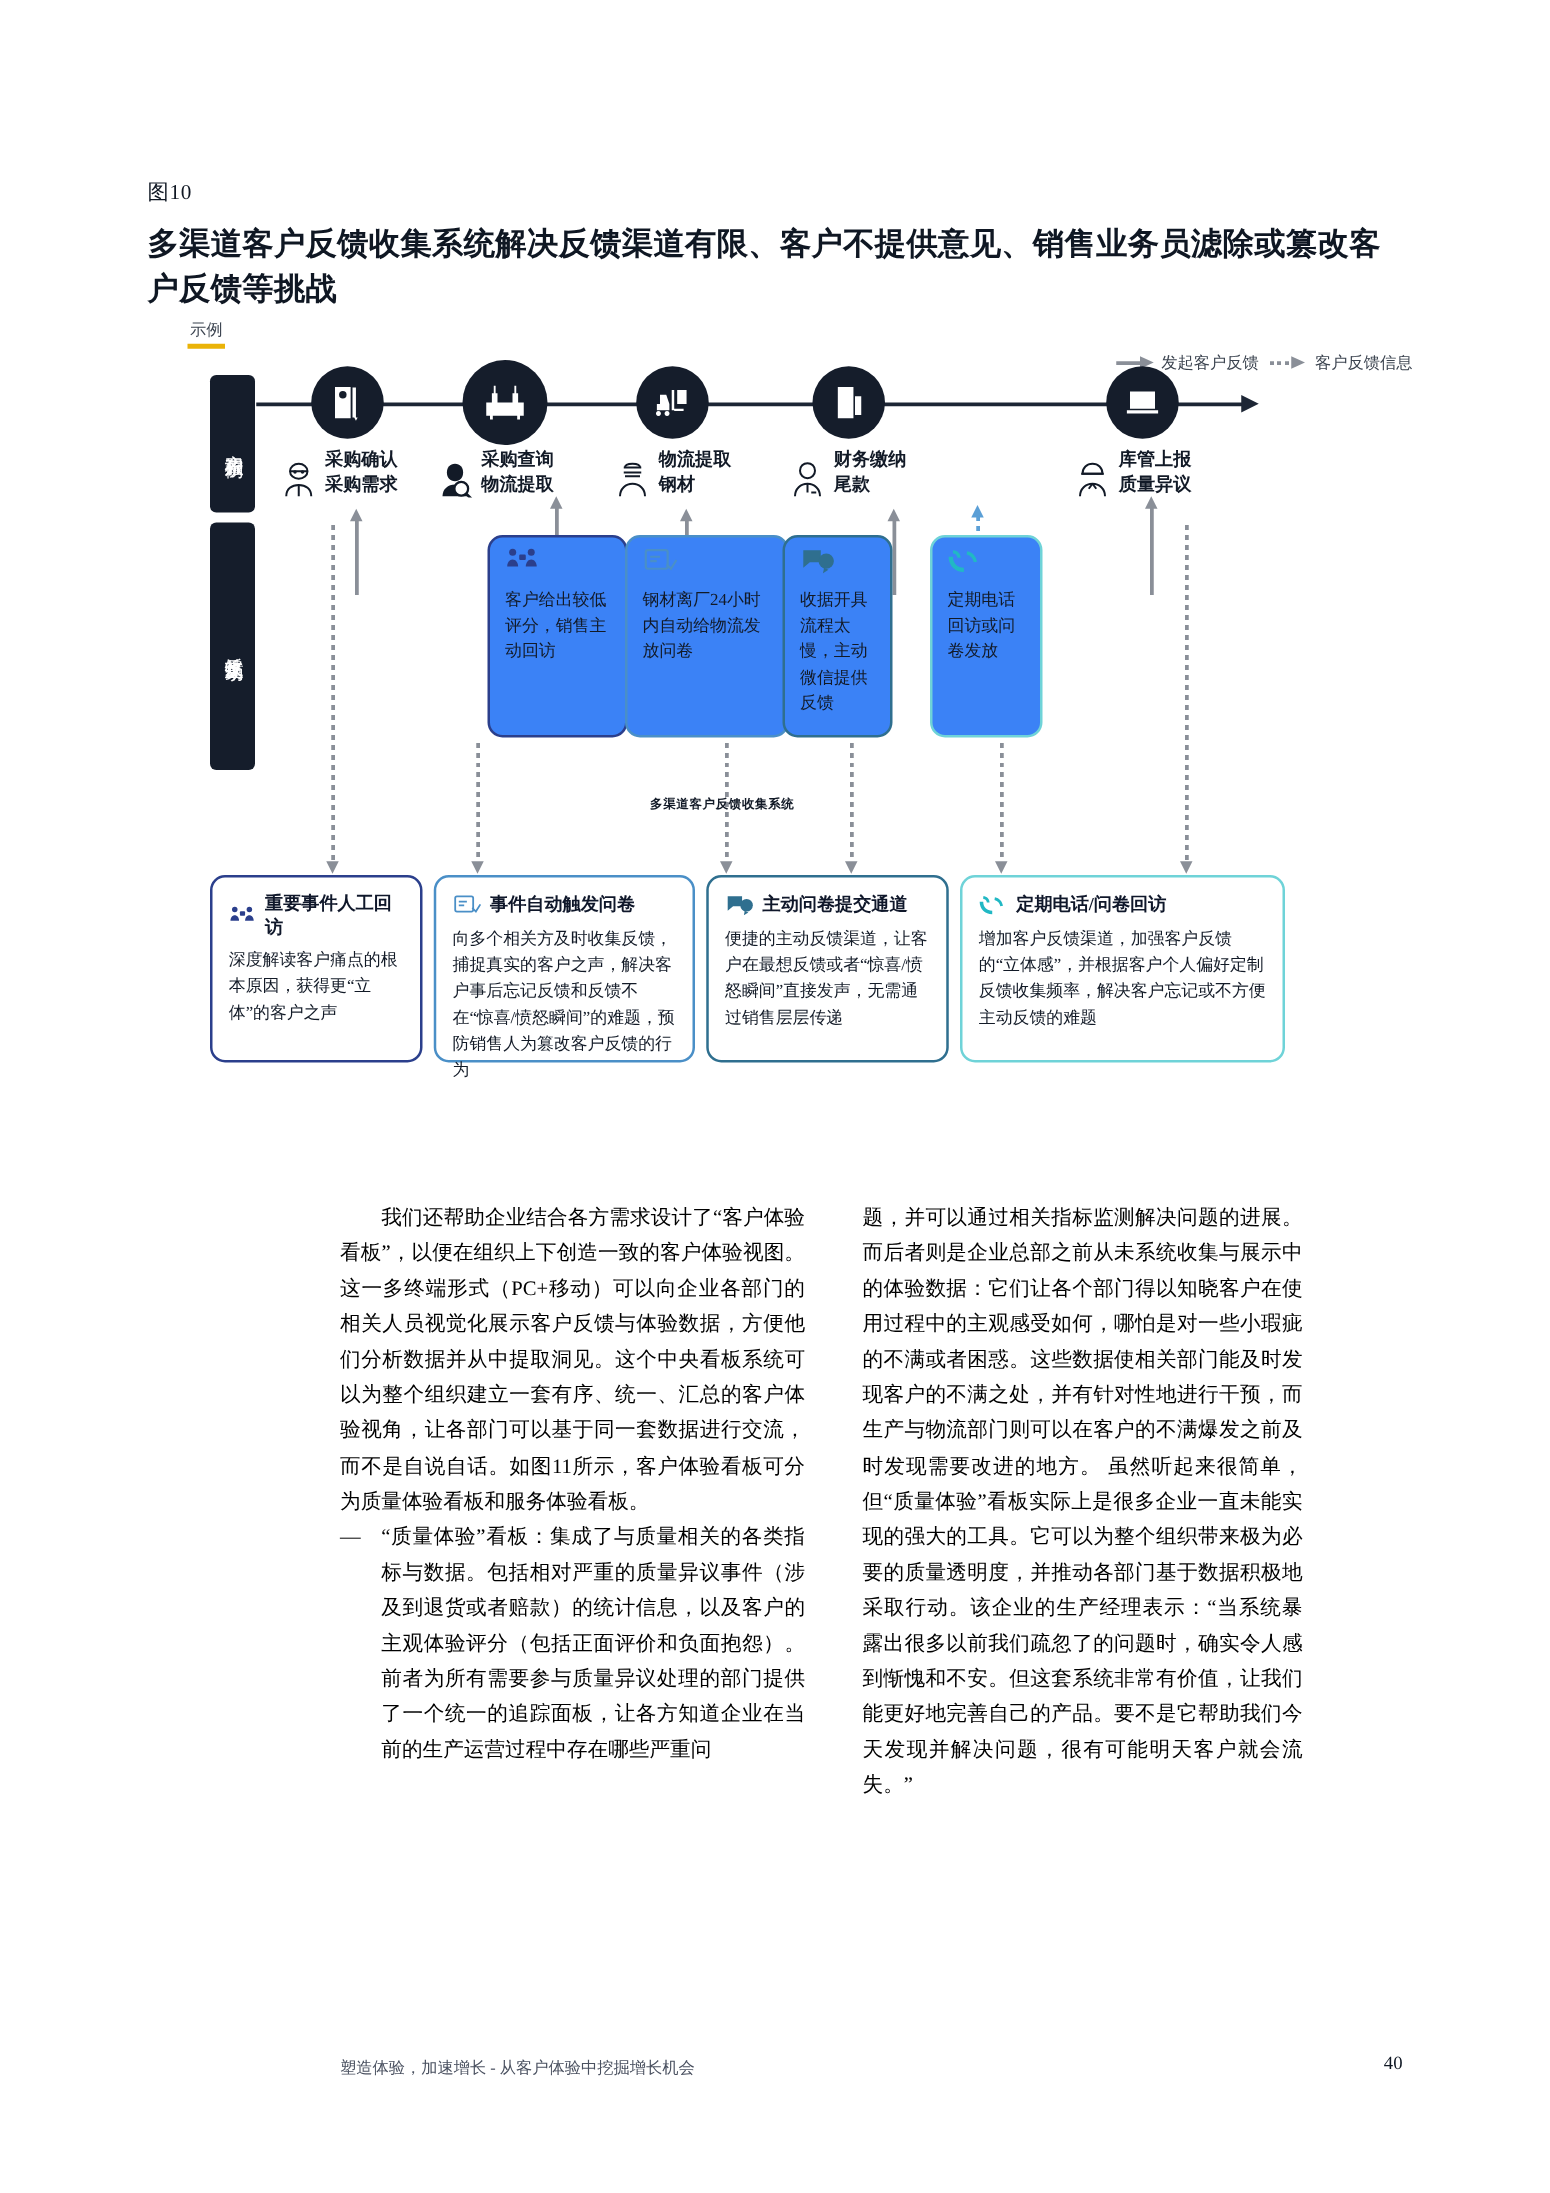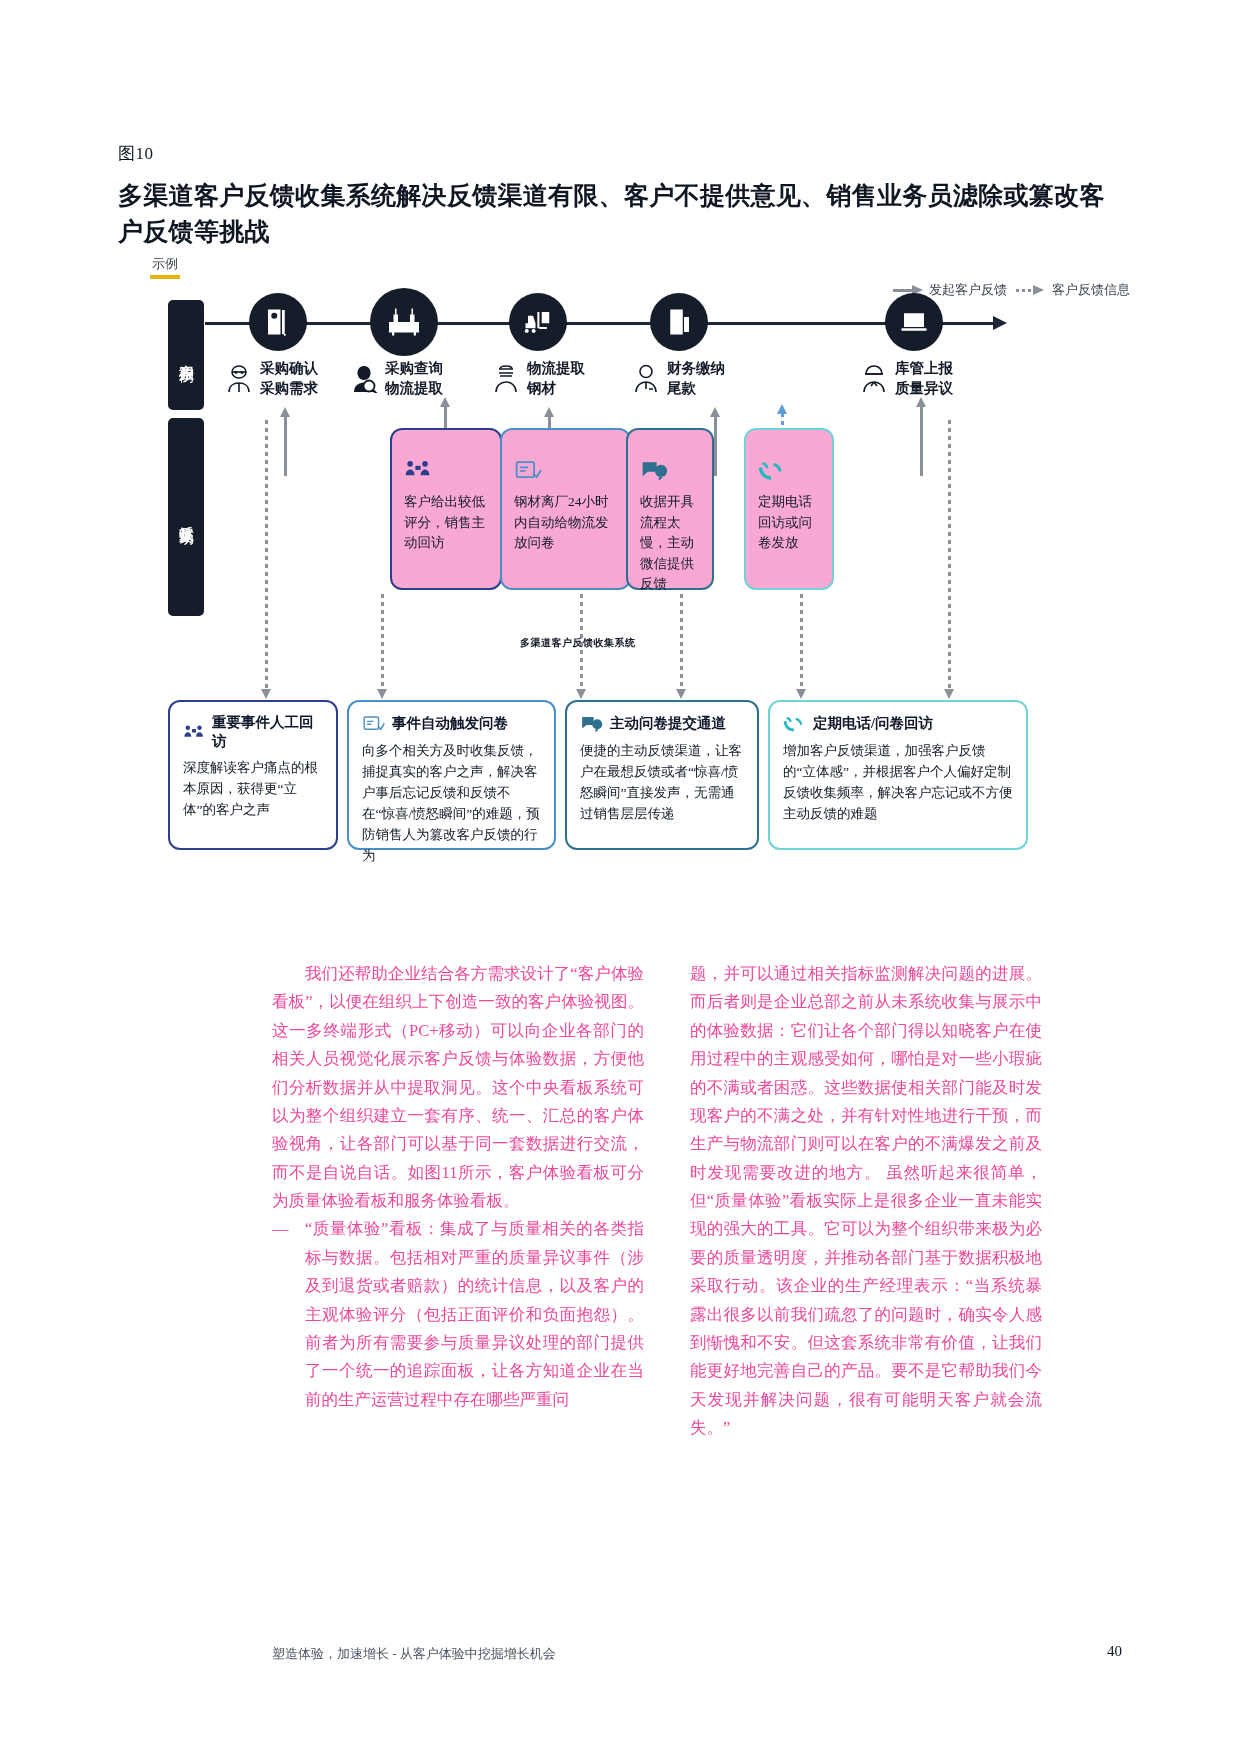--- a/index.html
+++ b/index.html
@@ -83,32 +83,32 @@
   .node{
     position:absolute;width:58px;height:58px;border-radius:50%;
     background:#151d2b;display:flex;align-items:center;justify-content:center;
     top:293px;
   }
   .node svg{width:30px;height:30px;fill:#ffffff;}
   .node.big{width:68px;height:68px;top:288px;}
   .node.big svg{width:36px;height:36px;}
 
   .stage{
-    position:absolute;top:358px;display:flex;align-items:center;gap:7px;
+    position:absolute;top:358px;display:flex;align-items:flex-end;gap:7px;
   }
   .stage .person{width:28px;height:30px;flex:0 0 28px;}
   .stage .person svg{width:28px;height:30px;}
   .stage .stxt{
     font-size:14.5px;font-weight:bold;line-height:1.38;color:#121a27;white-space:nowrap;
   }
 
   
   .callout{
-    position:absolute;border-radius:12px;background:#f9a8d4;
-    box-sizing:border-box;padding:28px 12px 12px 12px;
+    position:absolute;border-radius:12px;background:#3b82f6;
+    box-sizing:border-box;padding:6px 12px 12px 12px;
   }
   .callout .ctxt{
     font-size:13.5px;line-height:1.52;color:#121a27;
   }
   .callout .cicon{margin-bottom:8px;height:26px;}
   .callout .cicon svg{height:24px;width:28px;}
 
   .sys-label{
     position:absolute;left:520px;top:636px;
     font-size:10px;font-weight:bold;color:#121a27;letter-spacing:.5px;
@@ -142,21 +142,21 @@
   .bbox .bhead{
     display:flex;align-items:center;gap:7px;margin-bottom:7px;
   }
   .bbox .bhead svg{width:23px;height:21px;}
   .bbox .btitle{font-size:14.5px;font-weight:bold;color:#0f172a;}
   .bbox .bbody{font-size:13.5px;line-height:1.55;color:#121a27;}
 
   
   .col{
     position:absolute;top:960px;font-size:16.5px;line-height:1.72;
-    color:#ec4899;text-align:justify;
+    color:#000000;text-align:justify;
   }
   .col p{margin:0 0 0 0;text-indent:2em;}
   .col p.hang{text-indent:0;padding-left:2em;position:relative;}
   .col p.hang .dash{position:absolute;left:0;}
   .col-left{left:272px;width:372px;}
   .col-right{left:690px;width:352px;}
 
   .footer-left{
     position:absolute;left:272px;top:1645px;font-size:13px;color:#4a5160;
   }

